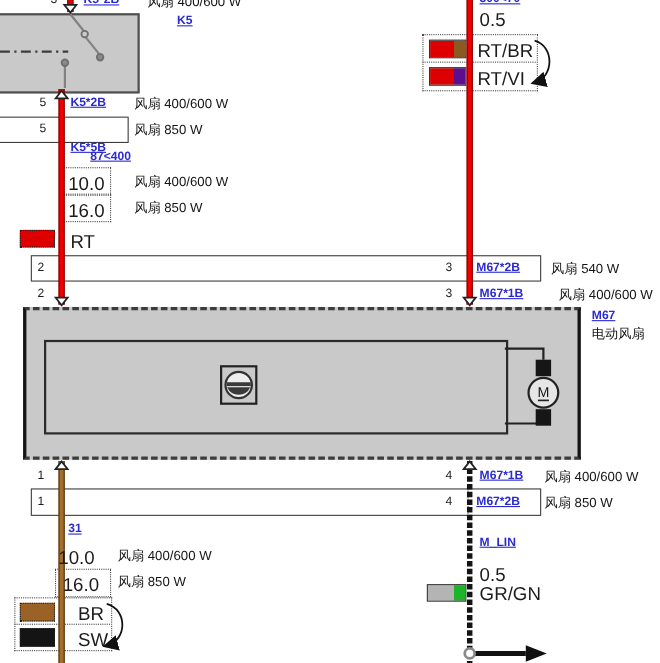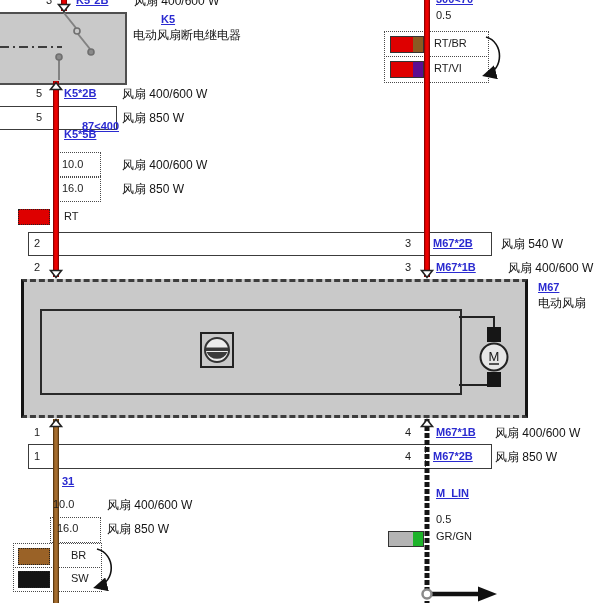--- a/index.html
+++ b/index.html
@@ -1,19 +1,19 @@
 <!DOCTYPE html>
 <html><head>
 <meta charset="utf-8">
 <style>
   html,body{margin:0;padding:0;background:#fff;}
   #stage{position:relative;width:600px;height:603px;overflow:hidden;background:#fff;
          font-family:"Liberation Sans", sans-serif;}
   .abs{position:absolute;white-space:nowrap;}
-  .lbl{font-size:11px;color:#1c1c1c;z-index:6;}
+  .lbl{font-size:17px;color:#1c1c1c;z-index:6;}
   .cn{font-size:12px;color:#141414;z-index:6;}
   .pin{font-size:11px;color:#1c1c1c;z-index:6;}
   .lnk{font-size:11px;font-weight:bold;color:#2a2ad0;text-decoration:underline;z-index:6;cursor:pointer;}
   .graybox{background:#c9c9c9;z-index:1;}
   .rowbox{background:#ffffff;border:1px solid #3c3c3c;z-index:2;}
   .dbox{border:1px dotted #4a4a4a;z-index:2;background:transparent;}
   .swatch{z-index:3;border:1px solid #333;}
   .swatch.dot{border:1px dotted #222;}
   .hline{height:0;border-top:1px dotted #4a4a4a;z-index:3;}
   .vline{width:0;border-left:1px dotted #4a4a4a;z-index:3;}
@@ -134,31 +134,30 @@
       <polygon points="478,586.5 497,594 478,601.5" fill="#111"></polygon>
       <circle cx="427" cy="594" r="4.5" fill="#ffffff" stroke="#8a8a8a" stroke-width="2.5"></circle>
     </g>
   </svg>
 
   <span class="abs pin" style="left:46px;top:-6px;">3</span>
   <span class="abs lnk" style="left:76px;top:-6px;">K5*2B</span>
   <span class="abs cn" style="left:134px;top:-7px;">风扇 400/600 W</span>
 
   <span class="abs lnk" style="left:133px;top:13px;margin-left:28px;">K5</span>
-  <span class="abs cn" style="left:133px;top:27px;">电动风扇断电继电器</span>
 
   <span class="abs pin" style="left:36px;top:87px;">5</span>
   <span class="abs lnk" style="left:64px;top:87px;">K5*2B</span>
   <span class="abs cn" style="left:122px;top:86px;">风扇 400/600 W</span>
 
   <span class="abs pin" style="left:36px;top:111px;">5</span>
   <span class="abs lnk" style="left:64px;top:128px;">K5*5B</span>
   <span class="abs cn" style="left:122px;top:110px;">风扇 850 W</span>
 
-  <span class="abs lnk" style="left:62px;top:120px;padding-left:20px;">87&lt;400</span>
+  <span class="abs lnk" style="left:62px;top:136px;padding-left:20px;">87&lt;400</span>
 
   <span class="abs lbl" style="left:62px;top:158px;">10.0</span>
   <span class="abs cn" style="left:122px;top:157px;">风扇 400/600 W</span>
   <span class="abs lbl" style="left:62px;top:182px;">16.0</span>
   <span class="abs cn" style="left:122px;top:181px;">风扇 850 W</span>
 
   <span class="abs lbl" style="left:64px;top:210px;">RT</span>
 
   <span class="abs lnk" style="left:436px;top:-7px;">300&lt;70</span>
   <span class="abs lbl" style="left:436px;top:9px;">0.5</span>

